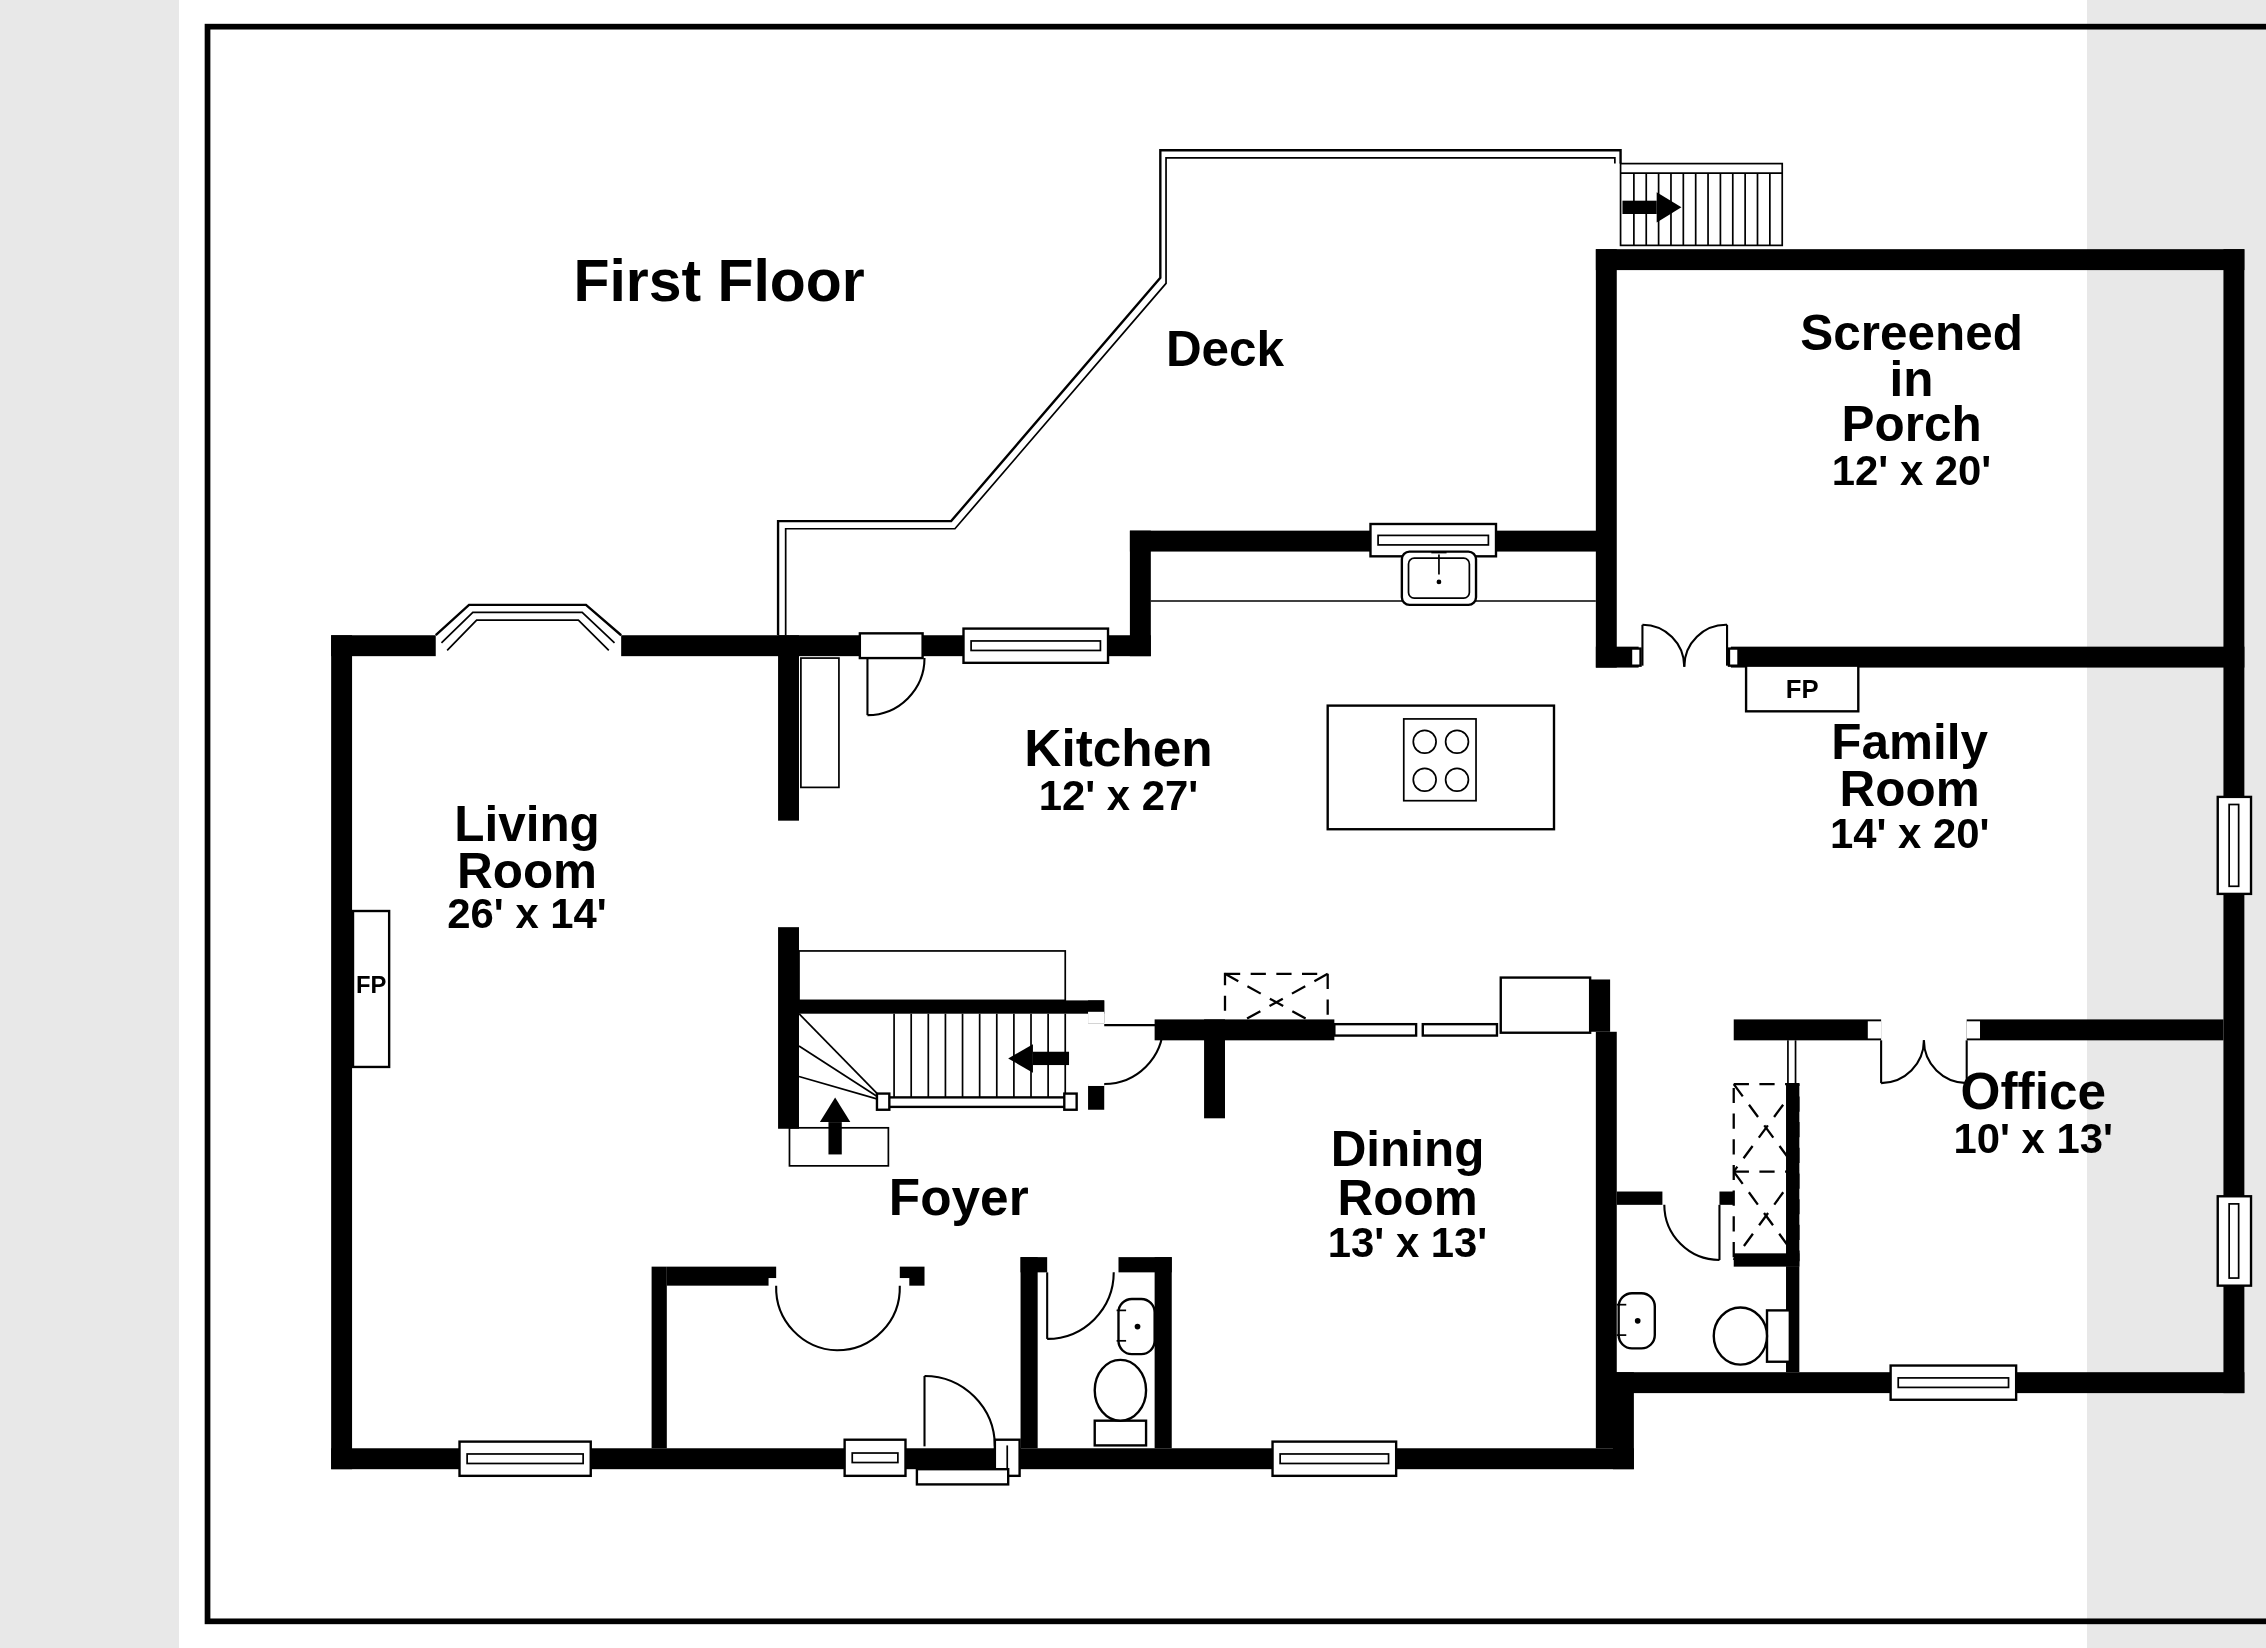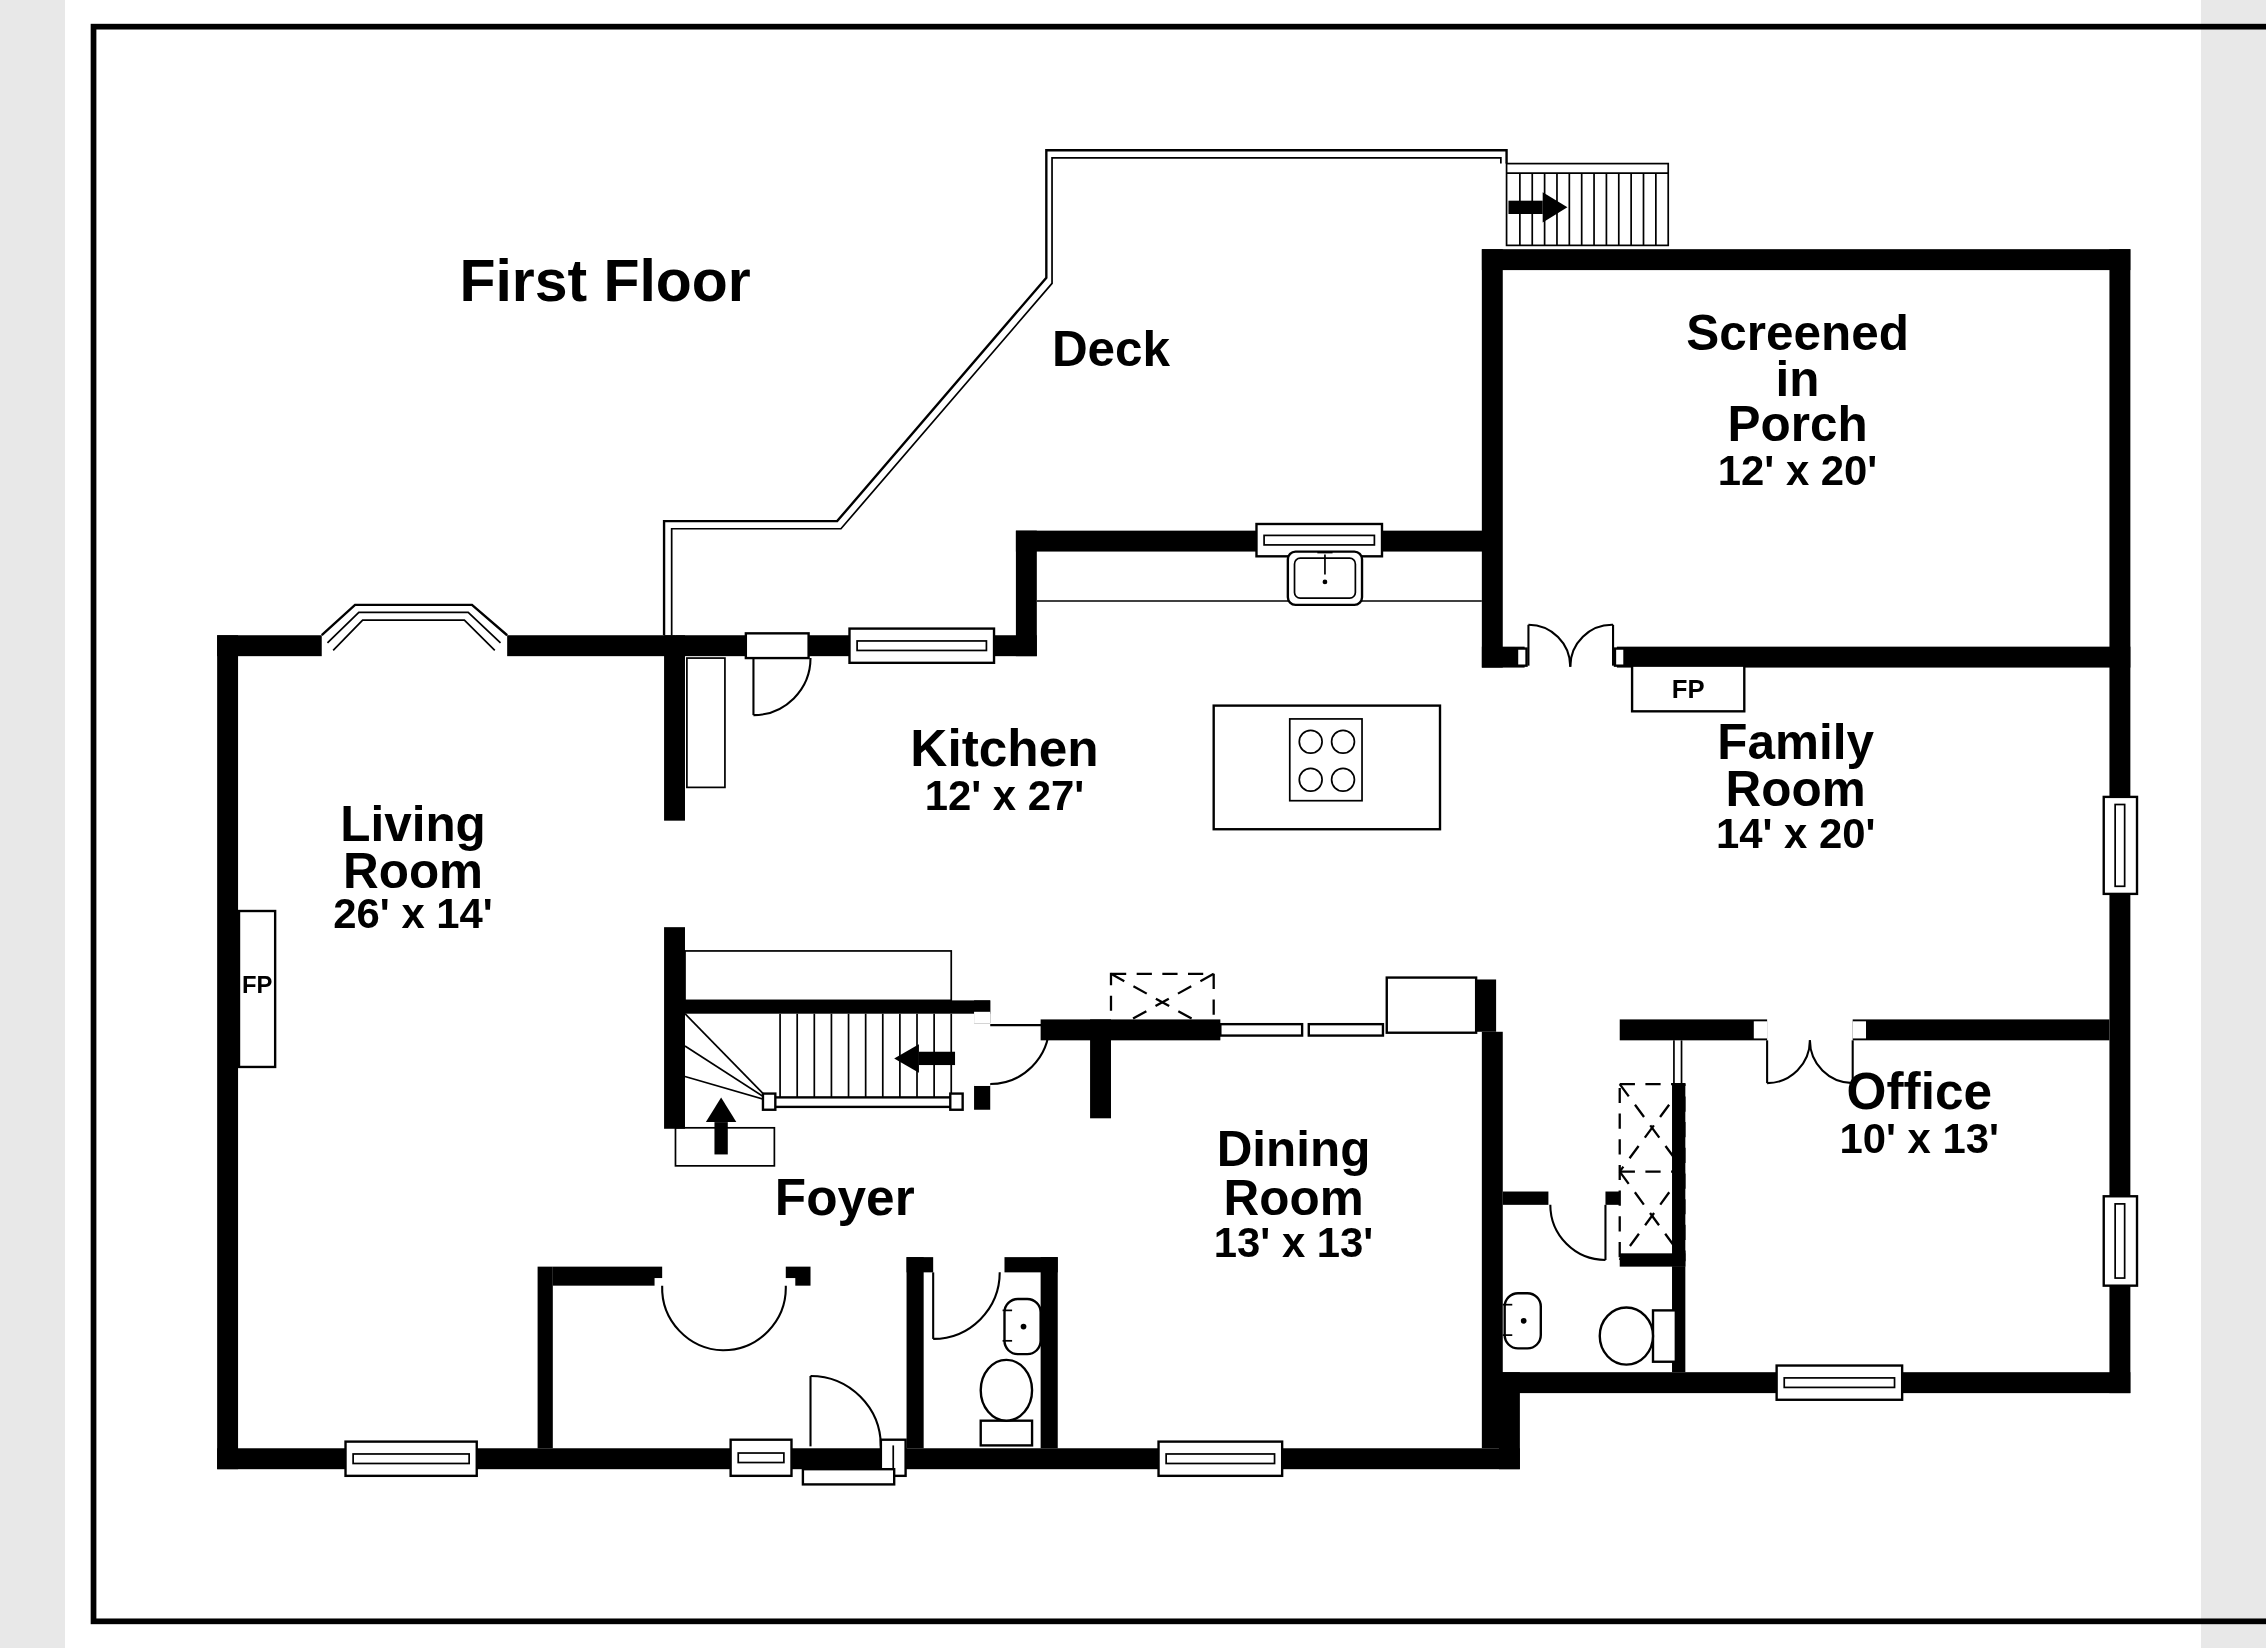--- a/index.html
+++ b/index.html
@@ -1,16 +1,16 @@
 <!DOCTYPE html>
 <html style="font-size:15px"><head>
 <meta charset="utf-8">
 <style>
   html,body{margin:0;padding:0;background:#e8e8e8;font-family:"Liberation Sans",sans-serif;}
-  .page{width:2136px;height:1648px;background:#ffffff;position:relative;margin:0 auto;}
+  .page{width:1908px;height:1648px;background:#ffffff;position:relative;margin:0 auto;}
   svg{display:block;}
   text{font-family:"Liberation Sans",sans-serif;font-weight:bold;fill:#000;}
   .room-name{font-size:52px;}
   .room-dims{font-size:44px;}
   .big-title{font-size:62px;}
   .fp-label{font-size:27px;}
   .wall{fill:#000;}
   .thin{fill:none;stroke:#000;stroke-width:2.5;}
   .thin1{fill:none;stroke:#000;stroke-width:1.8;}
   .whitebox{fill:#fff;stroke:#000;stroke-width:2.5;}

